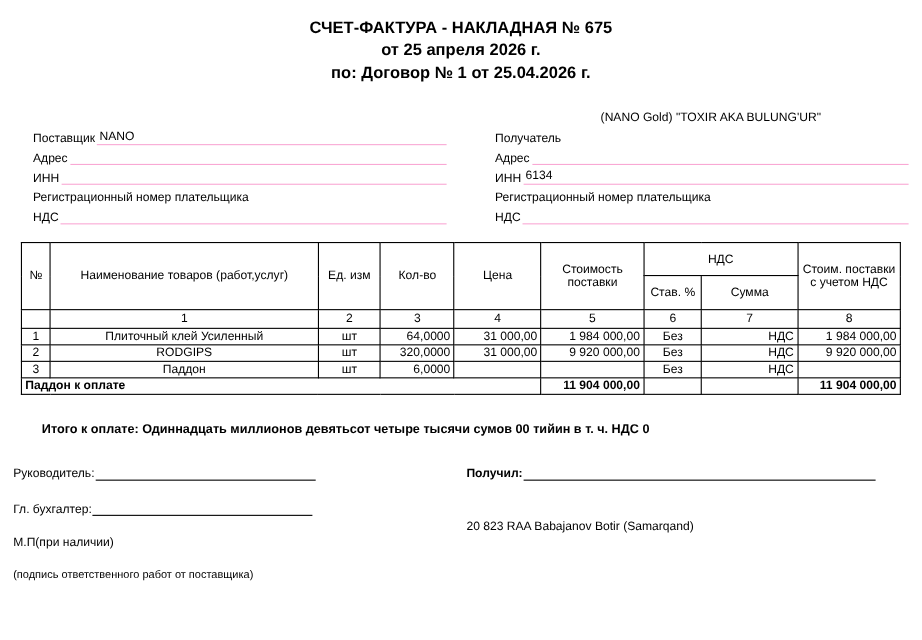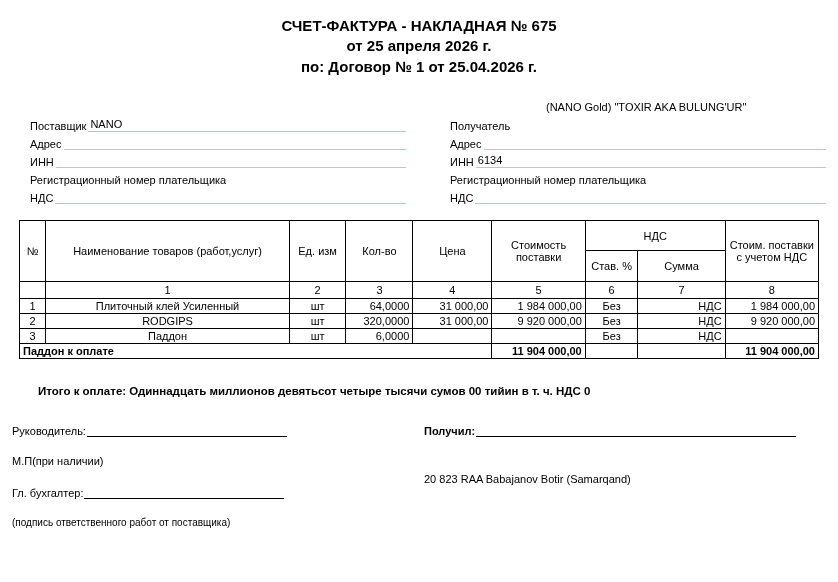--- a/index.html
+++ b/index.html
@@ -307,25 +307,25 @@
   <div class="itogo">Итого к оплате: Одиннадцать миллионов девятьсот четыре тысячи сумов 00 тийин  в т. ч. НДС 0</div>
 
   <div class="signatures">
 
     <div class="sig-left">
       <div class="sig-row">
         <span class="sig-label">Руководитель:</span>
         <span class="sig-line w-200"></span>
       </div>
       <div class="sig-row">
-        <span class="sig-label">М.П(при наличии)</span>
-      </div>
-      <div class="sig-row">
         <span class="sig-label">Гл. бухгалтер:</span>
         <span class="sig-line w-200"></span>
+      </div>
+      <div class="sig-row">
+        <span class="sig-label">М.П(при наличии)</span>
       </div>
       <div class="sig-note-left">(подпись ответственного работ от поставщика)</div>
     </div>
 
     <div class="sig-right">
       <div class="sig-row" style="margin-bottom:2px;font-weight:bold;">
         <span class="sig-label">Получил:</span>
         <span class="sig-line w-320"></span>
       </div>
       <div class="bottom-note">20 823 RAA Babajanov Botir (Samarqand)</div>

